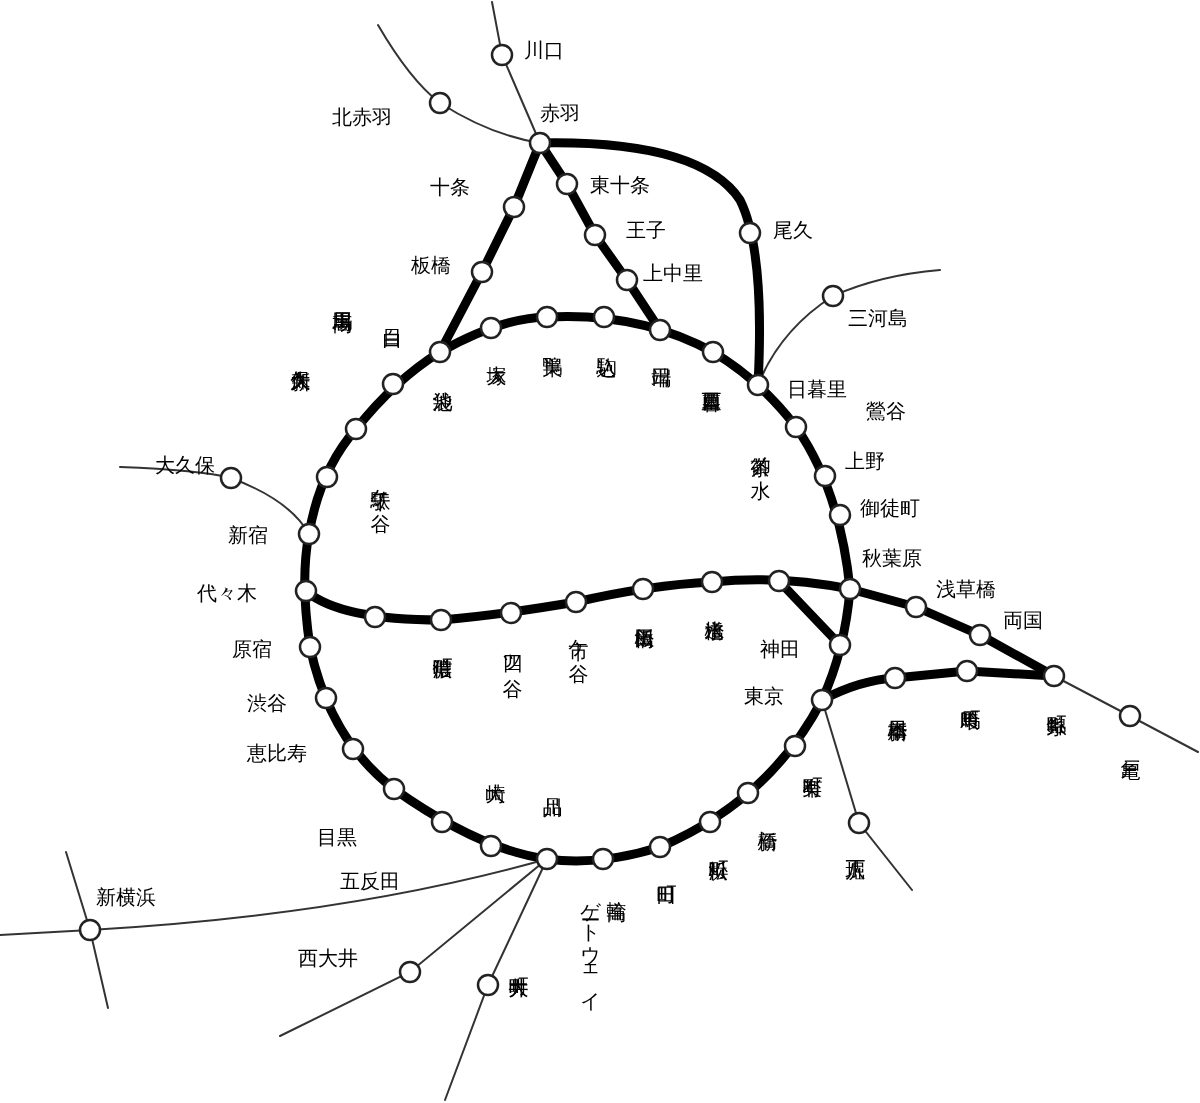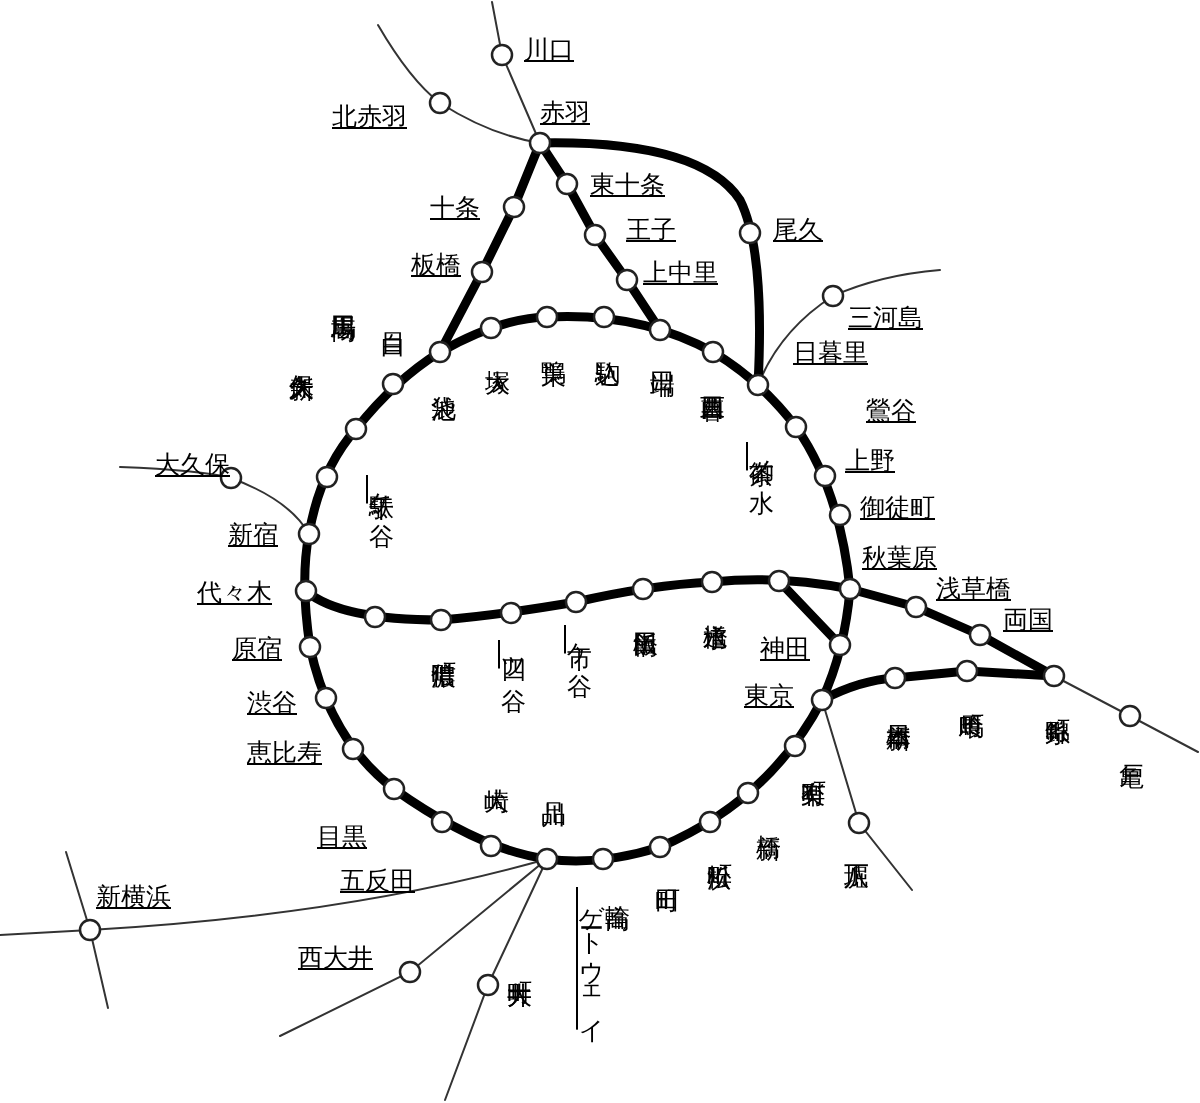--- a/index.html
+++ b/index.html
@@ -2,22 +2,22 @@
 <html><head>
 <meta charset="utf-8">
 <style>
   html, body { margin: 0; padding: 0; background: #ffffff; }
   body { width: 1200px; height: 1103px; position: relative; overflow: hidden;
          font-family: "DejaVu Sans", sans-serif; }
   #map { position: absolute; left: 0; top: 0; width: 1200px; height: 1103px; }
   .thick { fill: none; stroke: #000; stroke-width: 9; stroke-linecap: round; stroke-linejoin: round; }
   .thin  { fill: none; stroke: #333; stroke-width: 2; stroke-linecap: round; }
   .stn   { fill: #fff; stroke: #222; stroke-width: 2.5; cursor: pointer; }
-  .lbl   { position: absolute; color: #000; font-size: 25px; line-height: 26px;
-           font-family: "DejaVu Sans", sans-serif; white-space: nowrap; cursor: pointer; text-decoration: underline; }
+  .lbl   { position: absolute; color: #000; font-size: 20px; line-height: 26px;
+           font-family: "DejaVu Sans", sans-serif; white-space: nowrap; cursor: pointer; }
   .lbl.v { writing-mode: vertical-rl; text-orientation: upright; letter-spacing: 0px; line-height: 26px; }
 </style>
 </head>
 <body>
 
 <svg id="map" viewBox="0 0 1200 1103" xmlns="http://www.w3.org/2000/svg">
 
   <g>
     <path class="thin" d="M492 2 L502 55 L540 143"></path>
     <path class="thin" d="M378 25 Q410 80 440 103 Q490 135 540 143"></path>
@@ -104,28 +104,28 @@
       <circle cx="90" cy="930" r="10" class="stn"></circle>
       <circle cx="410" cy="972" r="10" class="stn"></circle>
       <circle cx="488" cy="985" r="10" class="stn"></circle>
     </g>
 </svg>
 
 <div id="labels">
     <div class="lbl" style="left: 524px; top: 37px;">川口</div>
     <div class="lbl" style="left: 332px; top: 104px;">北赤羽</div>
     <div class="lbl" style="left: 540px; top: 100px;">赤羽</div>
-    <div class="lbl" style="left: 430px; top: 195px;">十条</div>
+    <div class="lbl" style="left: 430px; top: 174px;">十条</div>
     <div class="lbl" style="left: 400px; top: 252px; margin-left: 11px;">板橋</div>
     <div class="lbl" style="left: 590px; top: 172px;">東十条</div>
     <div class="lbl" style="left: 626px; top: 217px;">王子</div>
     <div class="lbl" style="left: 643px; top: 260px;">上中里</div>
     <div class="lbl" style="left: 773px; top: 217px;">尾久</div>
     <div class="lbl" style="left: 848px; top: 305px;">三河島</div>
-    <div class="lbl" style="left: 787px; top: 340px; margin-left: 6px;">日暮里</div>
+    <div class="lbl" style="left: 787px; top: 376px;">日暮里</div>
     <div class="lbl" style="left: 818px; top: 398px; margin-left: 48px;">鶯谷</div>
     <div class="lbl" style="left: 845px; top: 448px;">上野</div>
     <div class="lbl" style="left: 860px; top: 495px;">御徒町</div>
     <div class="lbl" style="left: 862px; top: 545px;">秋葉原</div>
     <div class="lbl" style="left: 936px; top: 576px;">浅草橋</div>
     <div class="lbl" style="left: 1003px; top: 607px;">両国</div>
     <div class="lbl v" style="left: 1044px; top: 700px;">錦糸町</div>
     <div class="lbl v" style="left: 1118px; top: 745px;">亀戸</div>
     <div class="lbl v" style="left: 958px; top: 695px;">馬喰町</div>
     <div class="lbl v" style="left: 885px; top: 705px;">新日本橋</div>

